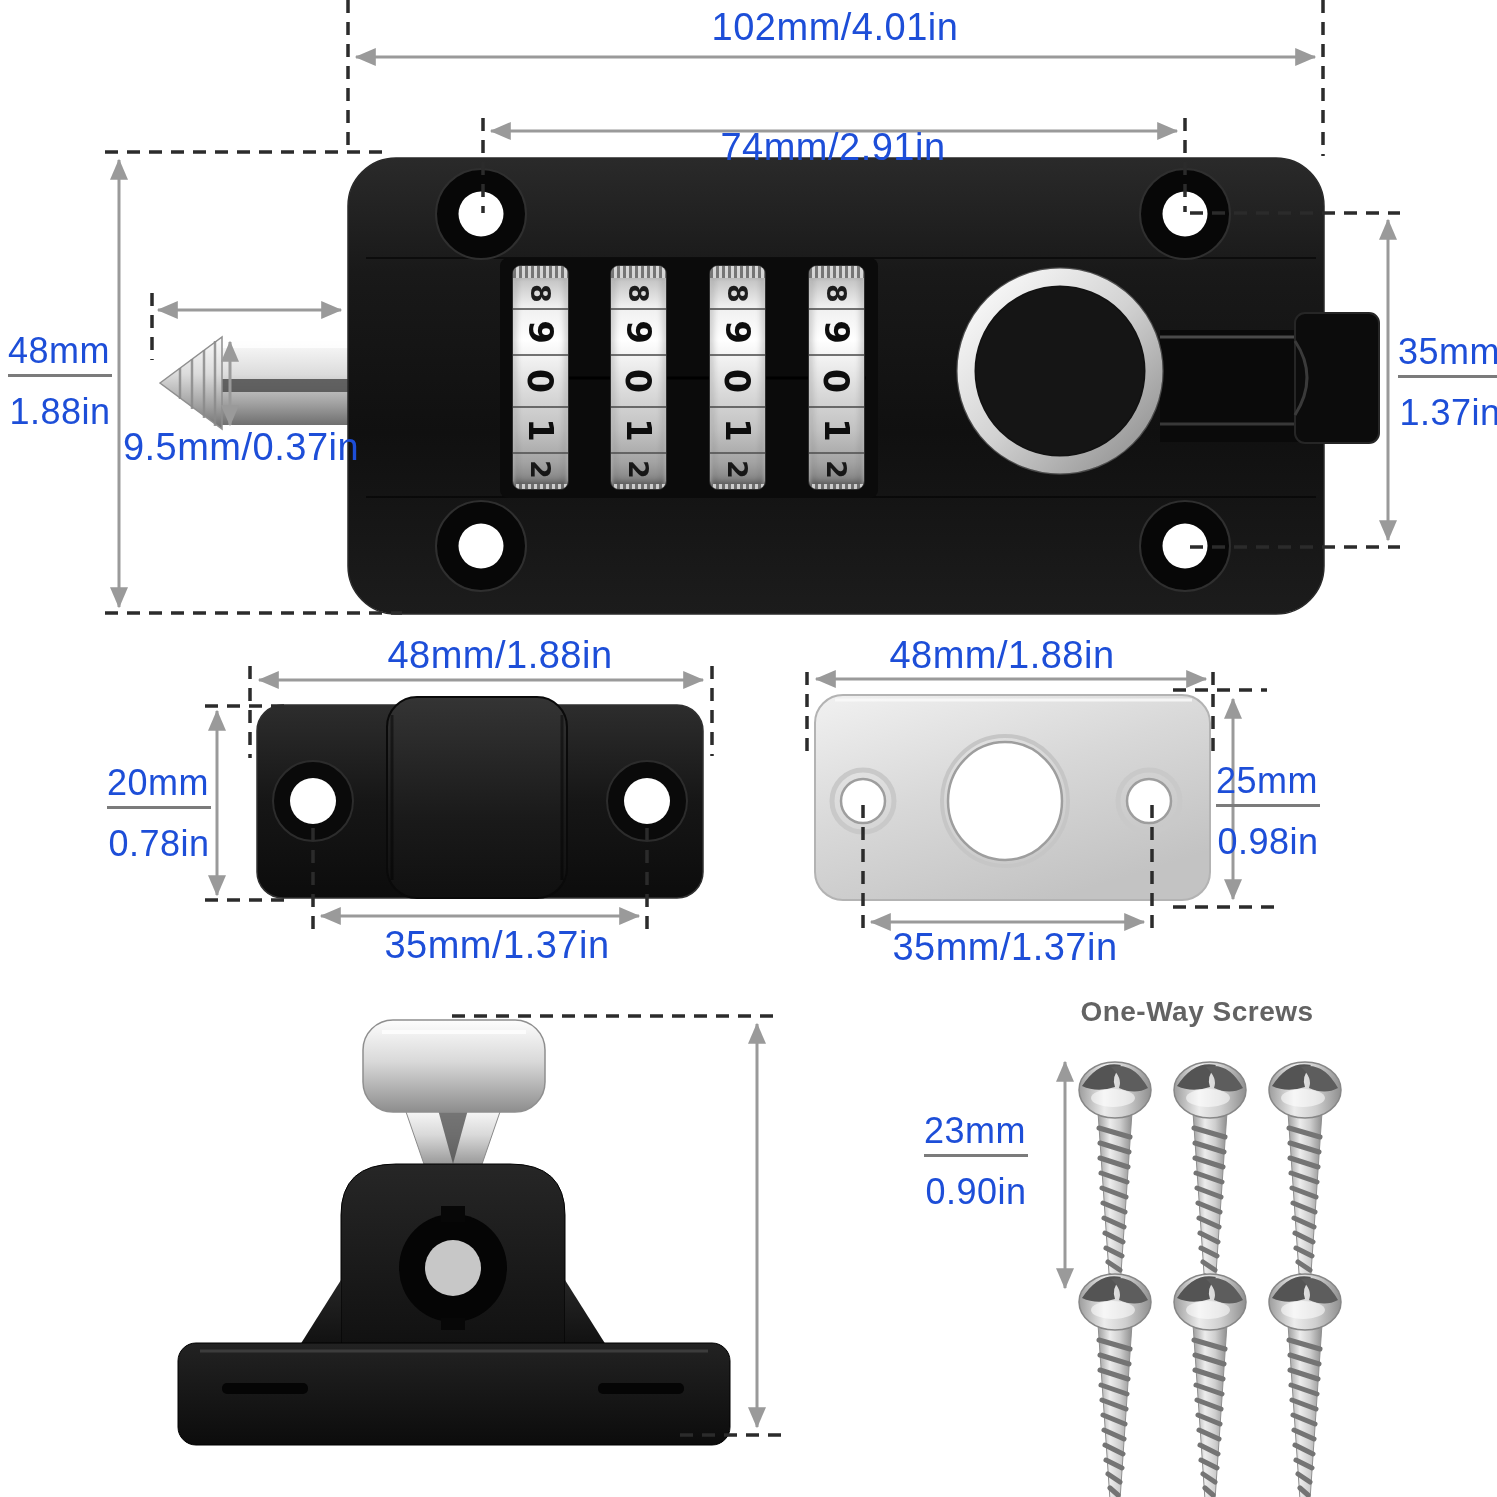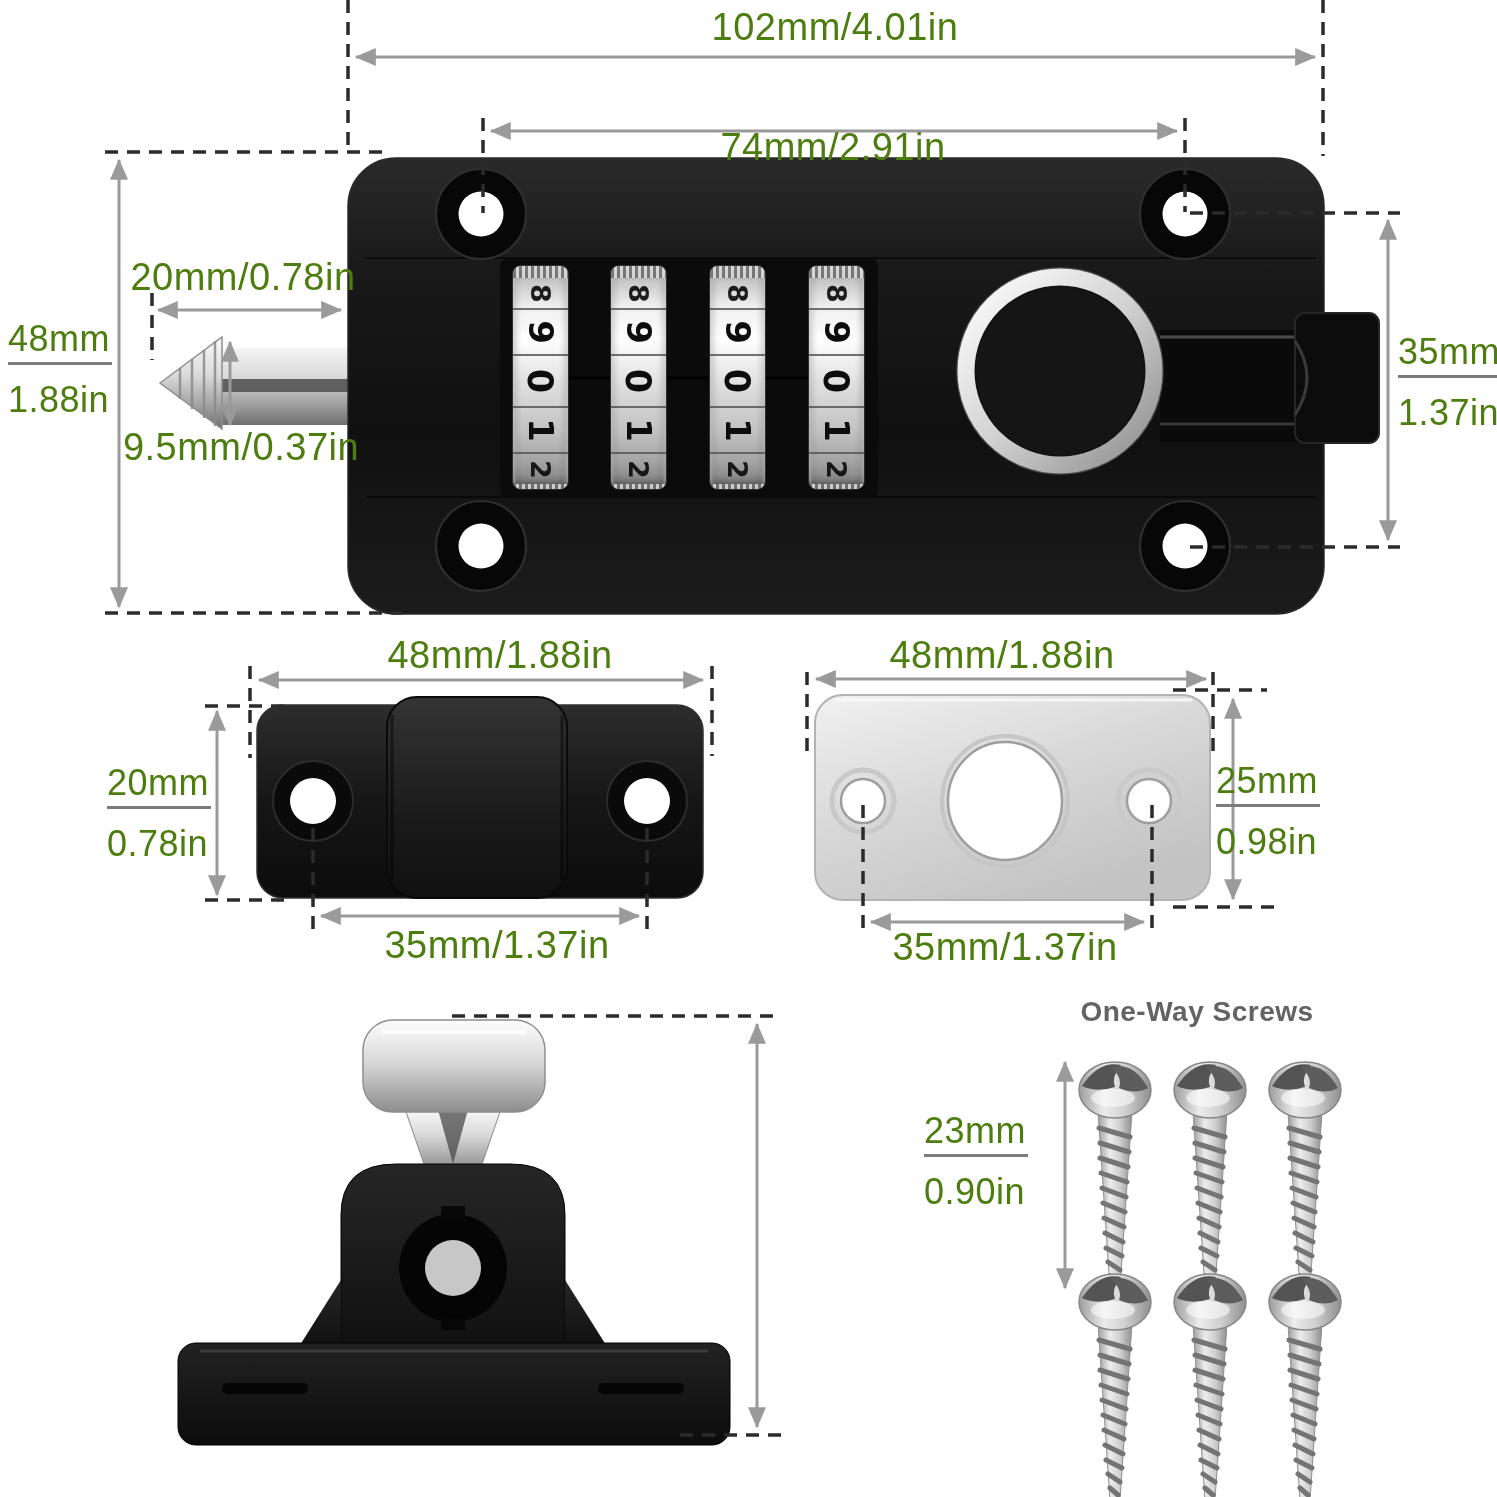--- a/index.html
+++ b/index.html
@@ -1,22 +1,22 @@
 <!DOCTYPE html>
 <html><head>
 <meta charset="utf-8">
 <style>
   html,body{margin:0;padding:0;background:#ffffff;}
   .canvas{position:relative;width:1497px;height:1497px;background:#ffffff;overflow:hidden;
           font-family:"Liberation Sans",sans-serif;}
   .art{position:absolute;left:0;top:0;z-index:1;}
 
   
-  .dim{position:absolute;z-index:3;color:#4d7c0f;font-size:38px;line-height:1.05;
-       white-space:nowrap;letter-spacing:.5px;}
+  .dim{position:absolute;z-index:3;color:#1d4ed8;font-size:38px;line-height:1.05;
+       white-space:nowrap;letter-spacing:.5px;text-align:center;}
   .center{transform:translateX(-50%);}
   .frac{font-size:36px;}
   .frac .mm{display:inline-block;border-bottom:3px solid #7b7b7b;padding:0 2px 4px 0;}
   .frac .in{display:block;margin-top:16px;}
   .title{position:absolute;z-index:3;color:#636363;font-size:28px;font-weight:700;
          white-space:nowrap;letter-spacing:.5px;}
 
   
   .wheel{position:absolute;z-index:2;width:55px;height:223px;border-radius:9px;
     background:linear-gradient(180deg,#868686 0%,#c8c8c8 7%,#efefef 18%,#ffffff 33%,
@@ -365,22 +365,21 @@
         <span class="d">1</span>
       </div>
   <div class="cell c-edge">
         <span class="d">2</span>
       </div>
   <div class="knurl"></div>
 </div>
 
 <div class="dim center" style="left:835px;top:8px;">102mm/4.01in</div>
 <div class="dim center" style="left:833px;top:84px;margin-top:44px;">74mm/2.91in</div>
-<div class="dim center" style="left:243px;top:258px;">20mm/0.78in</div>
-<div class="dim frac" style="left:8px;top:320px;">
+<div class="dim frac" style="left:8px;top:332px;">
   <span class="mm">48mm</span>
   <span class="in">1.88in</span>
 </div>
 <div class="dim center" style="left:241px;top:428px;">9.5mm/0.37in</div>
 <div class="dim frac" style="left:1398px;top:333px;">
   <span class="mm">35mm</span>
   <span class="in">1.37in</span>
 </div>
 
 <div class="dim center" style="left:500px;top:636px;">48mm/1.88in</div>

